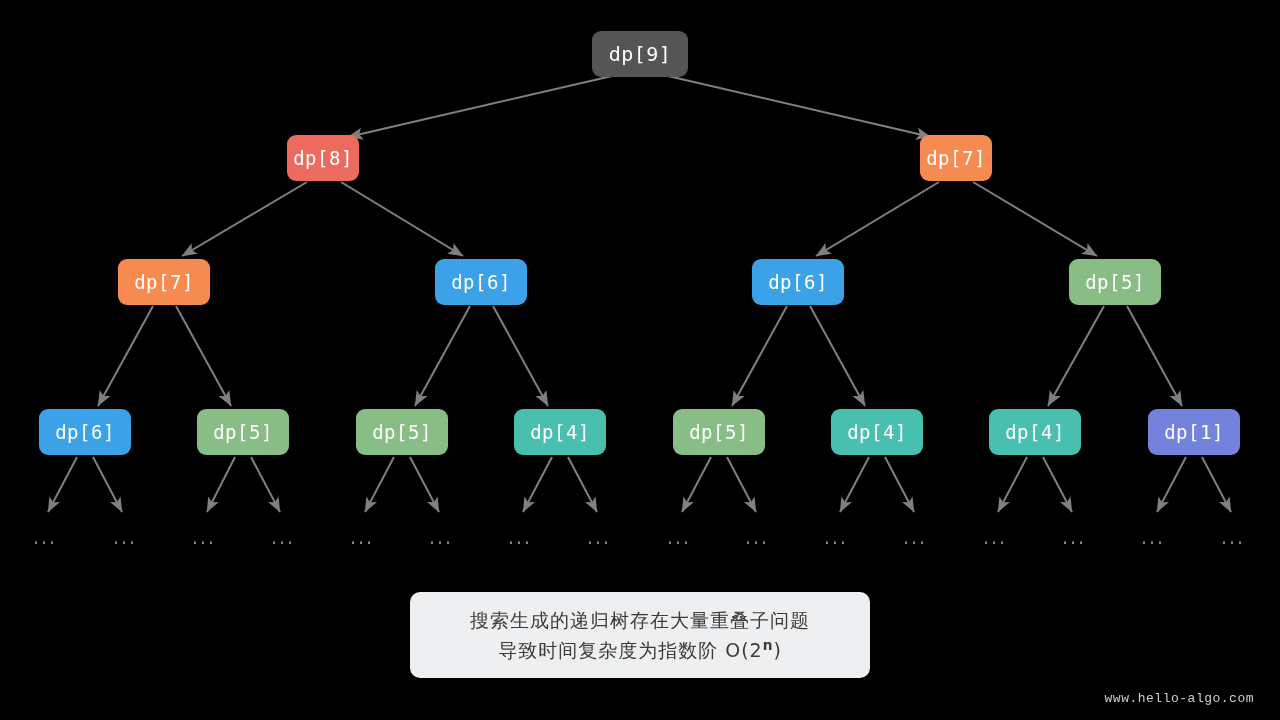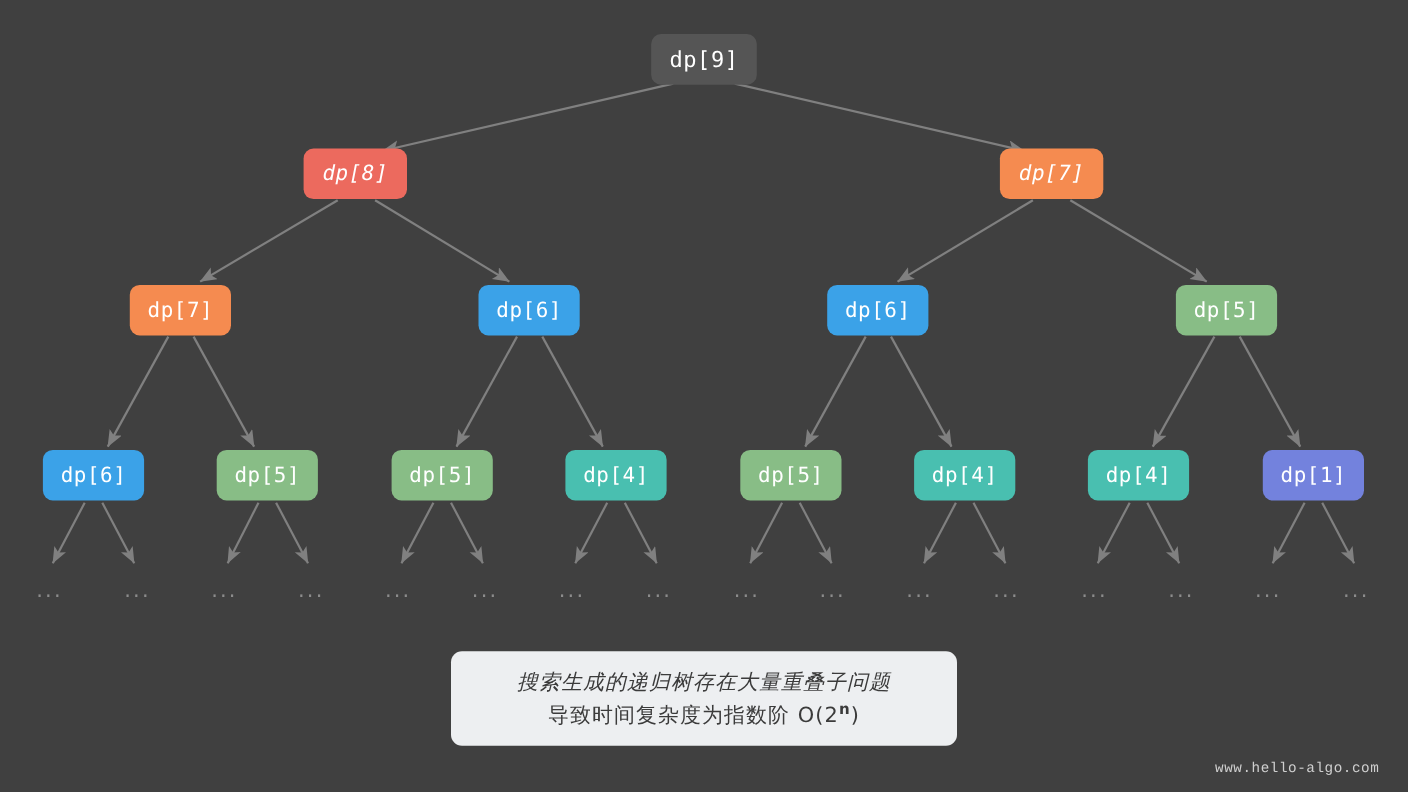--- a/index.html
+++ b/index.html
@@ -35,21 +35,21 @@
     justify-content: center;
     border-radius: 9px;
     color: #ffffff;
     font-family: "DejaVu Sans Mono", "Liberation Mono", monospace;
     font-size: 19px;
     letter-spacing: 0.5px;
     white-space: nowrap;
     box-sizing: border-box;
   }
   .node-l0 { width: 96px; height: 46px; font-size: 20px; }
-  .node-l1 { width: 94px; height: 46px; font-style: italic; }
+  .node-l1 { width: 72px; height: 46px; }
   .node-l2 { width: 92px; height: 46px; }
   .node-l3 { width: 92px; height: 46px; }
 
   .ellipsis {
     position: absolute;
     transform: translate(-50%, -50%);
     color: #8c8c8c;
     font-family: "DejaVu Sans", "Liberation Sans", sans-serif;
     font-size: 19px;
     letter-spacing: 2px;
@@ -90,21 +90,21 @@
     bottom: 14px;
     color: #cfcfcf;
     font-family: Liberation Mono, monospace;
     font-size: 13px;
     letter-spacing: 0.5px;
   }
 </style>
 </head>
 <body>
 
-<div id="stage" style="background: #404040;">
+<div id="stage" style="background: #000000;">
 
   <svg id="edge-layer" viewBox="0 0 1280 720" width="1280" height="720" xmlns="http://www.w3.org/2000/svg">
     <defs>
       <marker id="arrowhead" markerWidth="9" markerHeight="9" refX="7.4" refY="3.1" orient="auto" markerUnits="strokeWidth">
         <path d="M0,0 L7.6,3.1 L0,6.2 L1.7,3.1 Z" fill="#808080"></path>
       </marker>
       <marker id="arrowhead-sm" markerWidth="9" markerHeight="9" refX="7.2" refY="3.0" orient="auto" markerUnits="strokeWidth">
         <path d="M0,0 L7.4,3.0 L0,6.0 L1.7,3.0 Z" fill="#808080"></path>
       </marker>
     </defs>
@@ -214,21 +214,21 @@
       <div class="ellipsis" style="left: 757px; top: 537px;">...</div>
       <div class="ellipsis" style="left: 836px; top: 537px;">...</div>
       <div class="ellipsis" style="left: 915px; top: 537px;">...</div>
       <div class="ellipsis" style="left: 995px; top: 537px;">...</div>
       <div class="ellipsis" style="left: 1074px; top: 537px;">...</div>
       <div class="ellipsis" style="left: 1153px; top: 537px;">...</div>
       <div class="ellipsis" style="left: 1233px; top: 537px;">...</div>
     </div>
 
   <div id="caption-box" style="background: rgb(237, 239, 241);">
-    <div class="caption-line" style="color: rgb(59, 59, 59); font-style: italic;">搜索生成的递归树存在大量重叠子问题</div>
+    <div class="caption-line" style="color: rgb(59, 59, 59);">搜索生成的递归树存在大量重叠子问题</div>
     <div class="caption-line" style="color: rgb(59, 59, 59);">
       <span>导致时间复杂度为指数阶  O(2</span><sup>n</sup><span>)</span>
     </div>
   </div>
 
   <div id="watermark" style="color: rgb(207, 207, 207);">www.hello-algo.com</div>
 
 </div>
 
 </body></html>

